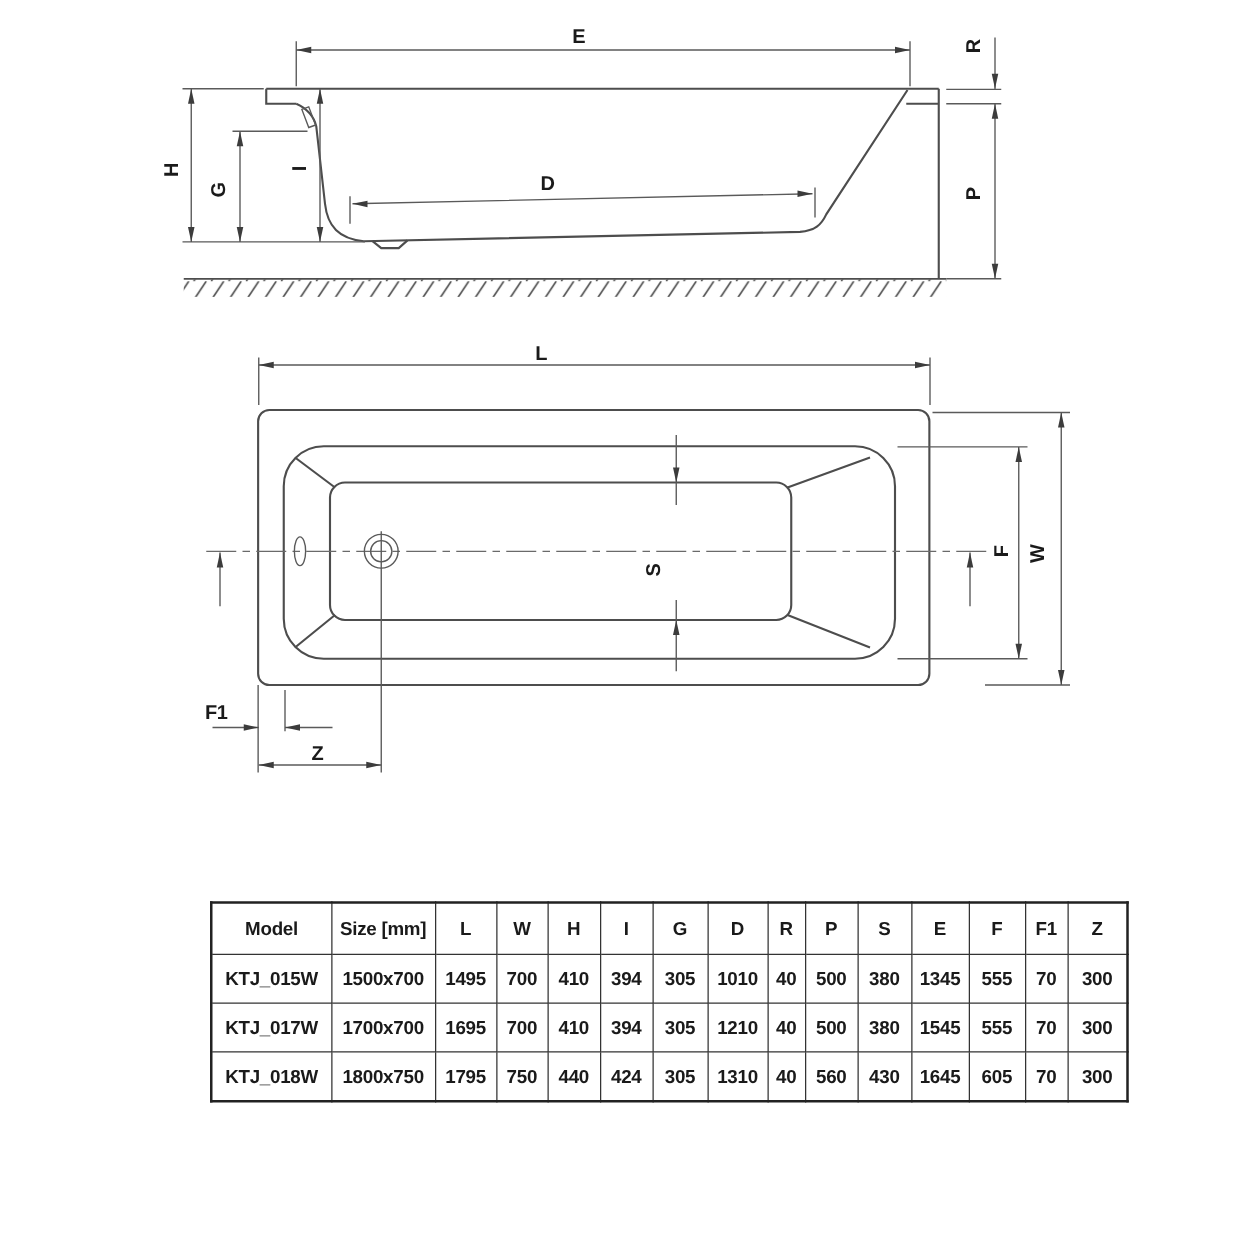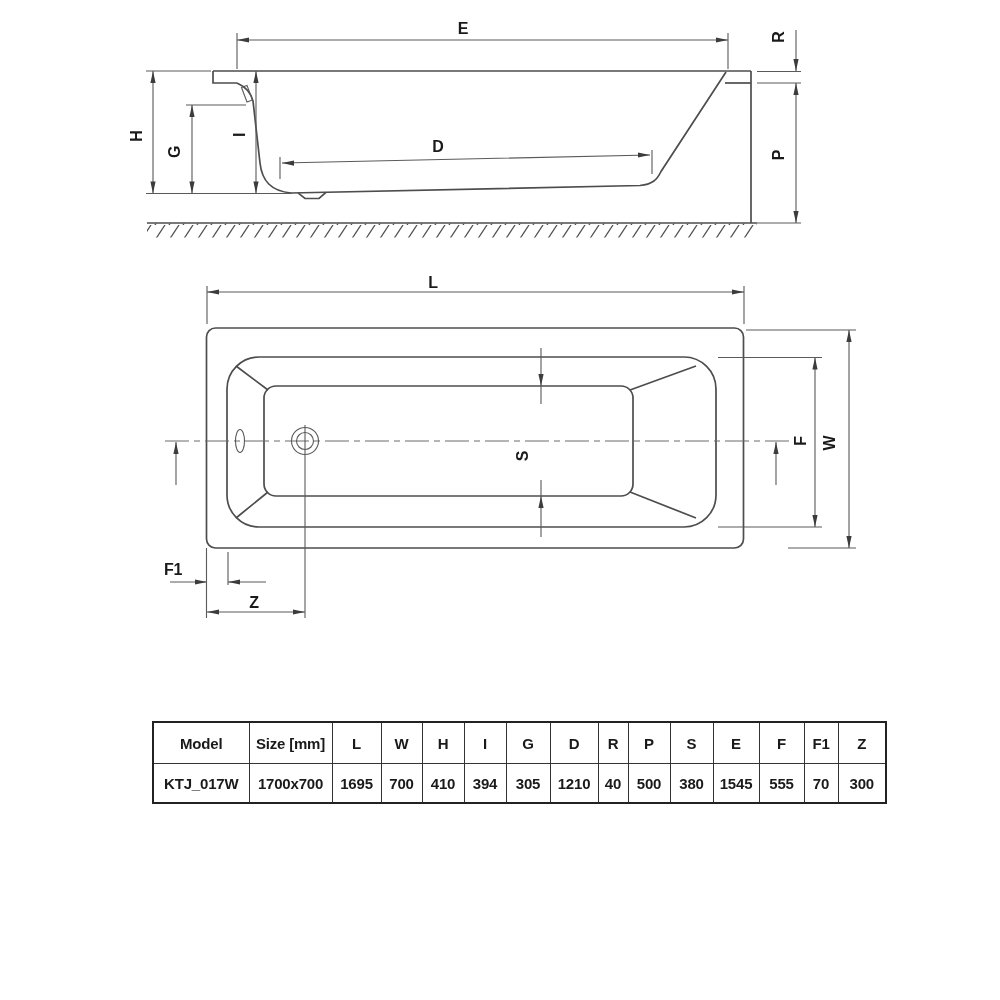--- a/index.html
+++ b/index.html
@@ -4,21 +4,21 @@
 <style>
   html,body{margin:0;padding:0;background:#fff;}
   #page{position:relative;width:1000px;height:1000px;background:#fff;overflow:hidden;
         font-family:"Liberation Sans",sans-serif;}
   svg text{font-family:"Liberation Sans",sans-serif;font-size:16px;font-weight:bold;
            fill:#1a1a1a;letter-spacing:-0.3px;}
   .outline{fill:none;stroke:#4d4d4d;stroke-width:1.7;}
   .dim{fill:none;stroke:#5a5a5a;stroke-width:1.1;}
   .ah{fill:#3c3c3c;stroke:none;}
   .cl{fill:none;stroke:#6a6a6a;stroke-width:1;stroke-dasharray:24 5 6 5;}
-  #dims-table{position:absolute;left:152px;top:721px;border-collapse:collapse;
+  #dims-table{position:absolute;left:168px;top:721px;border-collapse:collapse;
               table-layout:fixed;width:733px;border:2.5px solid #222;}
   #dims-table th,#dims-table td{border:1.5px solid #333;text-align:center;vertical-align:middle;
               font-size:15px;font-weight:bold;color:#1a1a1a;letter-spacing:-0.2px;
               padding:0;white-space:nowrap;overflow:hidden;}
   #dims-table th{height:40px;}
   #dims-table td{height:38px;}
 </style>
 </head>
 <body>
 
@@ -160,32 +160,66 @@
           <th>P</th>
           <th>S</th>
           <th>E</th>
           <th>F</th>
           <th>F1</th>
           <th>Z</th>
         </tr>
       </thead>
     <tbody>
         <tr>
+          <td>KTJ_015W</td>
+          <td>1500x700</td>
+          <td>1495</td>
+          <td>700</td>
+          <td>410</td>
+          <td>394</td>
+          <td>305</td>
+          <td>1010</td>
+          <td>40</td>
+          <td>500</td>
+          <td>380</td>
+          <td>1345</td>
+          <td>555</td>
+          <td>70</td>
+          <td>300</td>
+        </tr>
+        <tr>
           <td>KTJ_017W</td>
           <td>1700x700</td>
           <td>1695</td>
           <td>700</td>
           <td>410</td>
           <td>394</td>
           <td>305</td>
           <td>1210</td>
           <td>40</td>
           <td>500</td>
           <td>380</td>
           <td>1545</td>
           <td>555</td>
           <td>70</td>
           <td>300</td>
         </tr>
+        <tr>
+          <td>KTJ_018W</td>
+          <td>1800x750</td>
+          <td>1795</td>
+          <td>750</td>
+          <td>440</td>
+          <td>424</td>
+          <td>305</td>
+          <td>1310</td>
+          <td>40</td>
+          <td>560</td>
+          <td>430</td>
+          <td>1645</td>
+          <td>605</td>
+          <td>70</td>
+          <td>300</td>
+        </tr>
       </tbody>
   </table>
 
 </div>
 
 </body></html>

